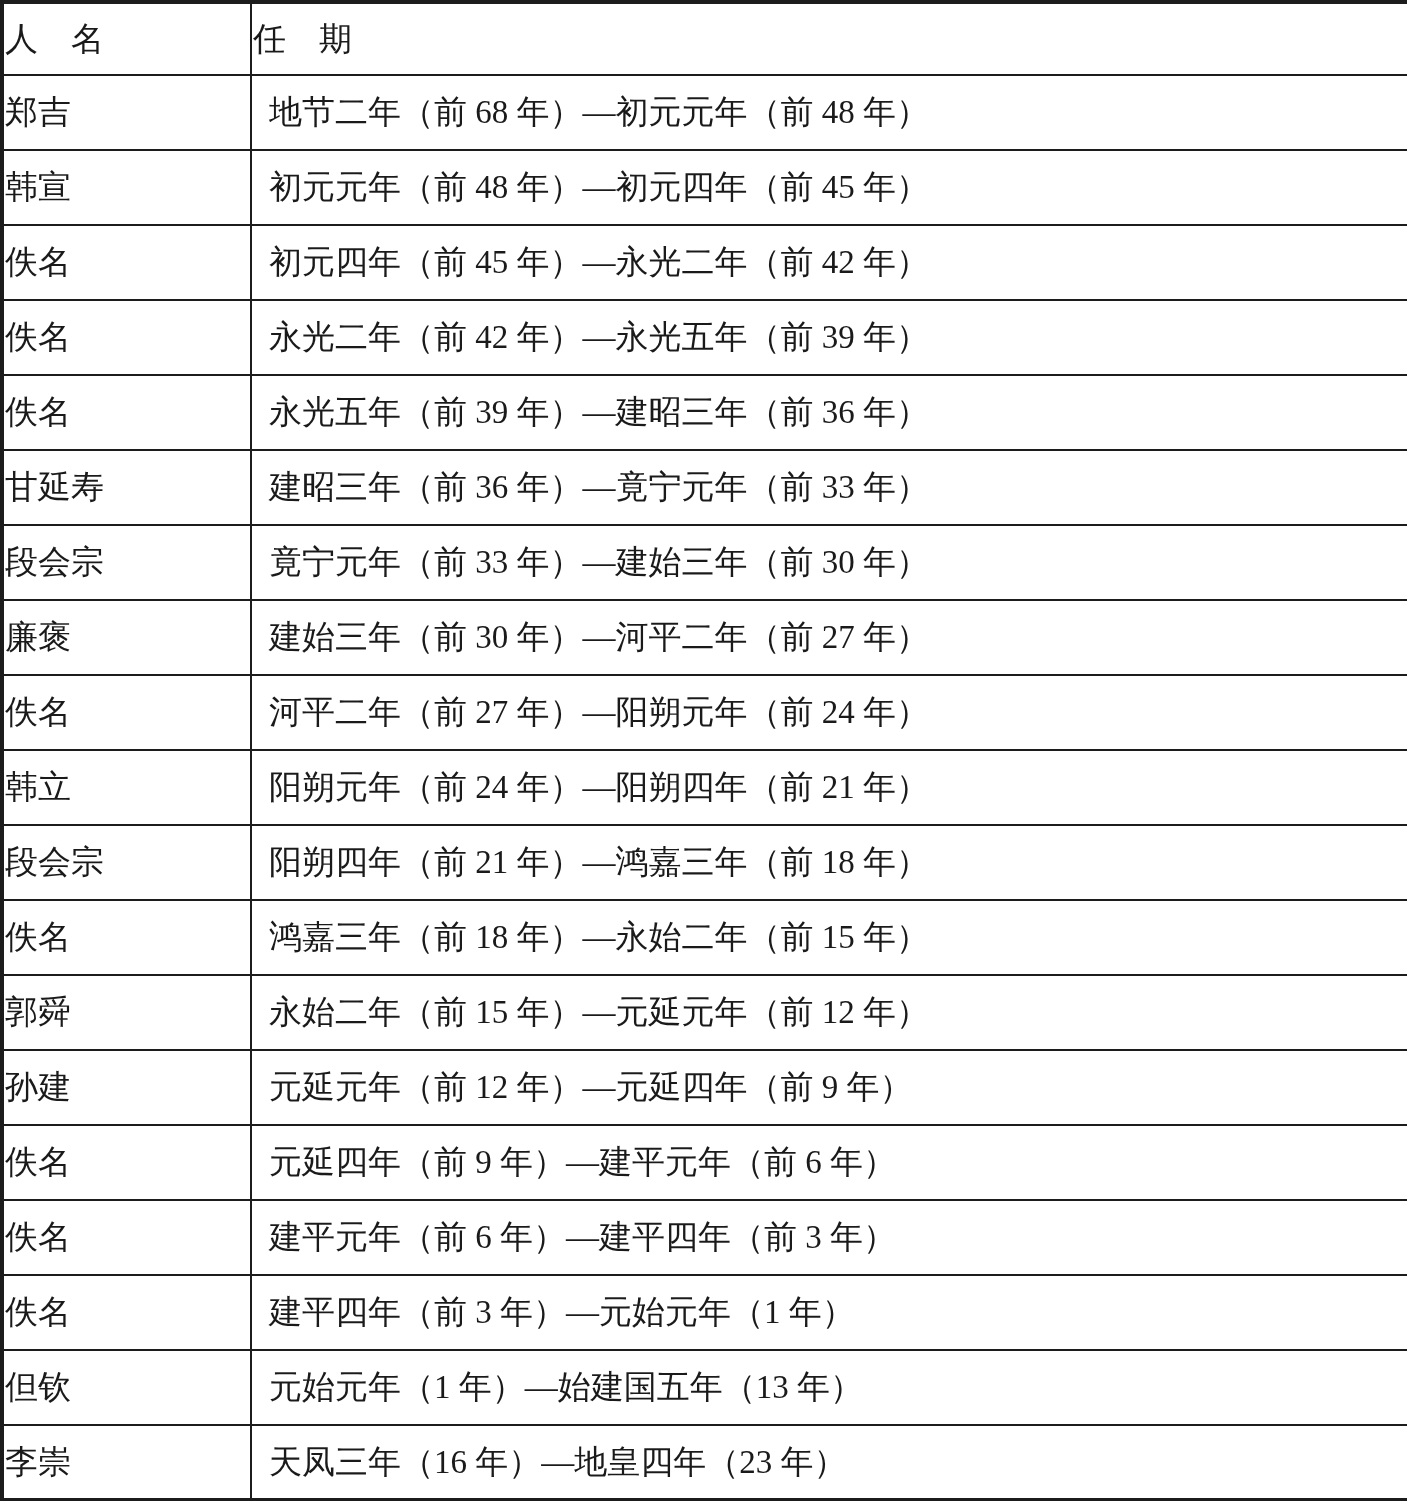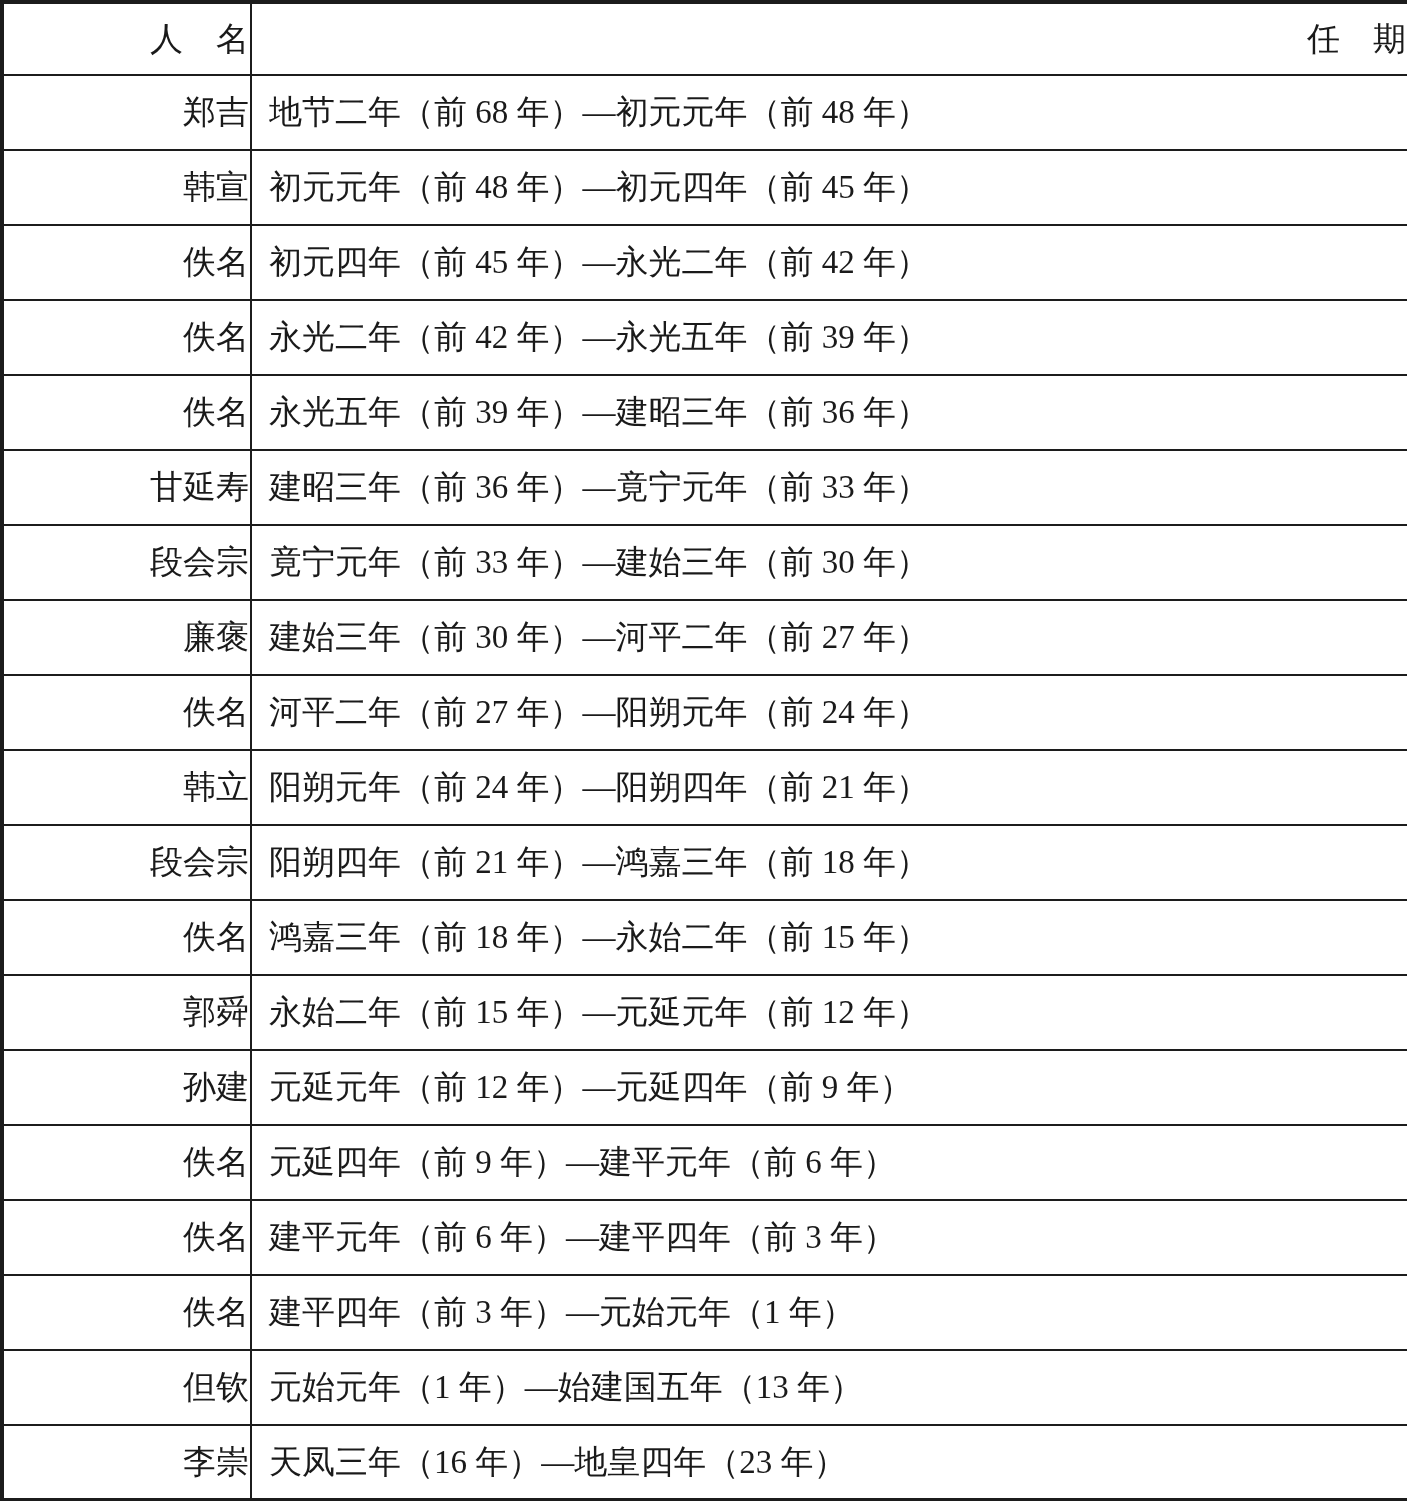--- a/index.html
+++ b/index.html
@@ -32,25 +32,25 @@
     white-space: nowrap;
   }
   table.officials {
     border: 4px solid #1c1c1c;
   }
   col.name-col  { width: 249px; }
   col.term-col  { width: 1158px; }
   thead tr { height: 73px; }
   tbody tr { height: 75px; }
   th.name-header, th.term-header {
-    text-align: right;
+    text-align: left;
     font-size: 34px;
   }
   td.name-cell {
-    text-align: right;
+    text-align: left;
   }
   td.term-cell {
     text-align: left;
     padding-left: 17px;
   }
 </style>
 </head>
 <body>
 
 <table class="officials">

